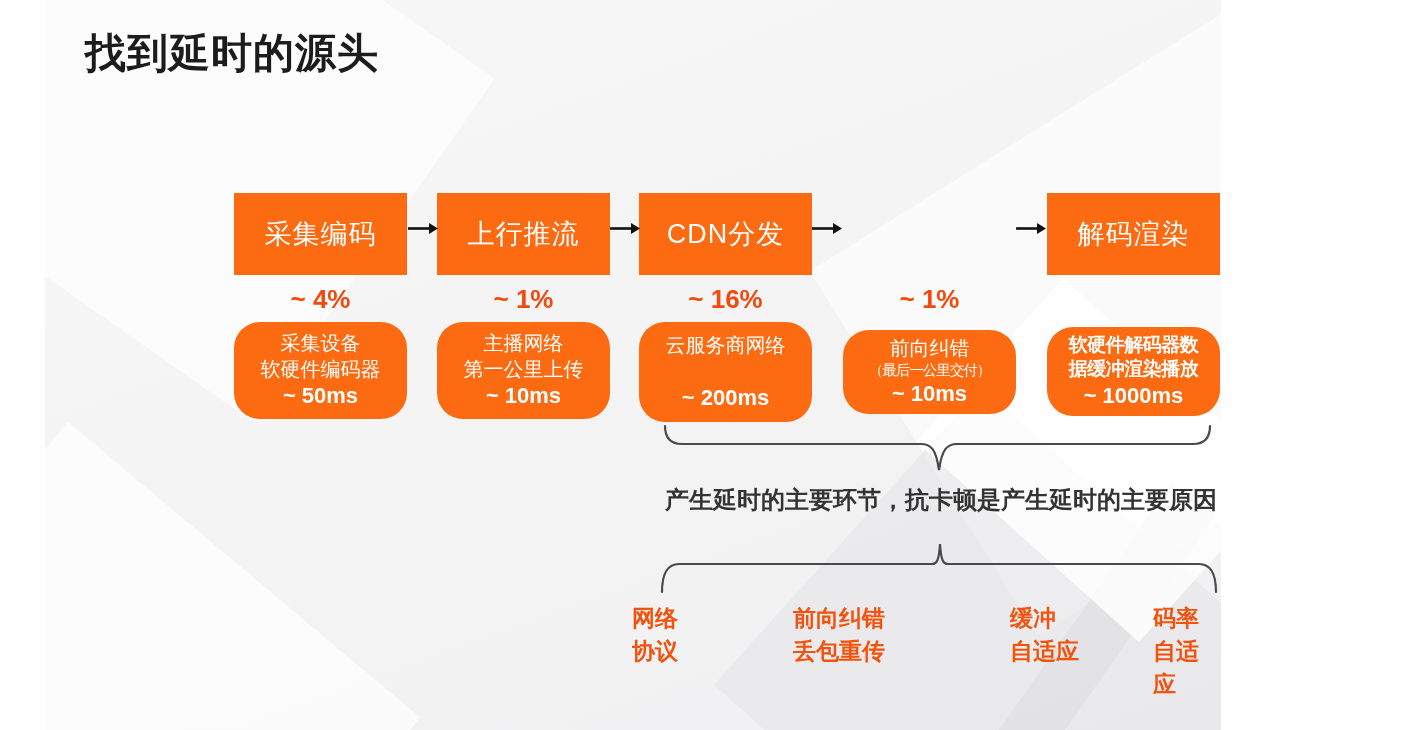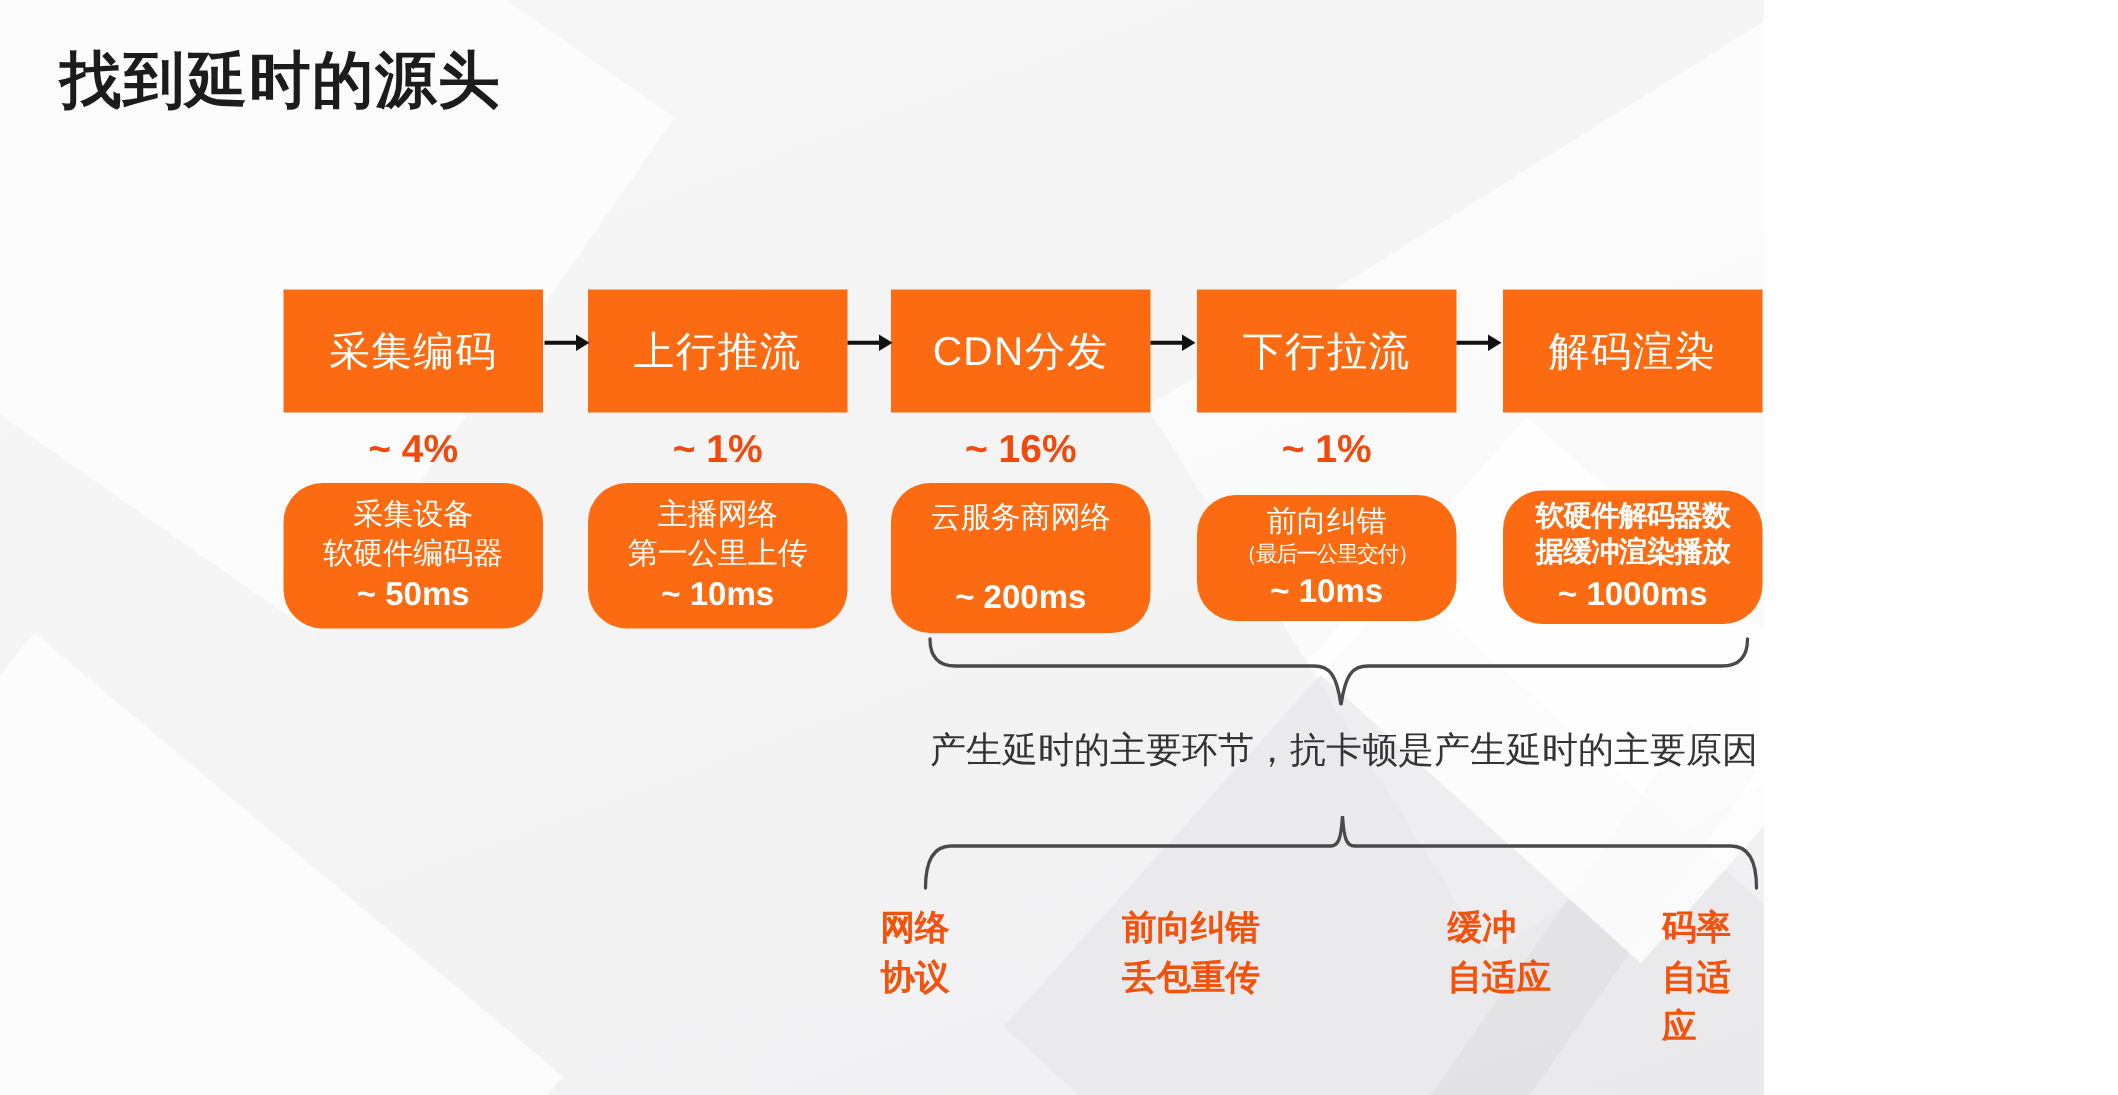--- a/index.html
+++ b/index.html
@@ -2,20 +2,21 @@
 <html><head>
 <meta charset="utf-8">
 <style>
   * { margin:0; padding:0; box-sizing:border-box; }
   html,body { width:1412px; height:730px; }
   body { font-family:"Liberation Sans","DejaVu Sans",sans-serif; }
 
   .stage {
     position:relative; width:1176px; height:730px; overflow:hidden;
     background:linear-gradient(160deg,#f7f7f8 0%,#f3f3f4 60%,#f0f0f2 100%);
+    margin-left:45px;
   }
   
   .decor { position:absolute; pointer-events:none; }
   .decor.d1 { top:-120px; left:-180px; width:560px; height:420px; transform:rotate(35deg); background:rgba(255,255,255,.65); }
   .decor.d2 { top:90px;  right:-220px; width:560px; height:430px; transform:rotate(-32deg); background:rgba(255,255,255,.6); }
   .decor.d3 { bottom:-180px; right:-80px; width:520px; height:400px; transform:rotate(42deg); background:rgba(228,228,231,.55); }
   .decor.d4 { bottom:-140px; left:-140px; width:460px; height:340px; transform:rotate(40deg); background:rgba(255,255,255,.7); }
   .decor.d5 { right:92px; bottom:-60px; width:54px; height:320px; transform:rotate(35deg); background:rgba(219,219,222,.5); }
   .decor.d6 { right:-30px; bottom:160px; width:300px; height:220px; transform:rotate(42deg); background:rgba(255,255,255,.8); }
 
@@ -58,21 +59,21 @@
   .dbox.c4 .dl2 { font-size:14.5px; letter-spacing:-1px; }
   .dbox.c5 { top:327px; height:89px; }
   .dbox.c5 .dl { font-size:19px; letter-spacing:-0.5px;font-weight:bold; }
 
   .brace { position:absolute; }
   .brace.b1 { left:618px; top:424px; }
   .brace.b2 { left:615px; top:542px; }
 
   .main-cause {
     position:absolute; left:560px; top:484px; width:672px; text-align:center;
-    font-size:24px; font-weight:normal; color:#333;
+    font-size:24px; font-weight:bold; color:#333;
   }
 
   .factor {
     position:absolute; top:602px;
     font-size:23px; font-weight:bold; color:#F3520D; line-height:33px;
   }
   .factor span { display:block; }
   .f1 { left:587px; } .f2 { left:748px; } .f3 { left:965px; } .f4 { left:1108px; }
 </style>
 </head>
@@ -94,21 +95,20 @@
       <path d="M16,4 H10 Q5,4 5,9 V25 Q5,30 10,30 H16" fill="none" stroke="#FF6E17" stroke-width="5.5" stroke-linecap="round"></path>
       <path d="M30,4 H36 Q41,4 41,9 V25 Q41,30 36,30 H30" fill="none" stroke="#FF6E17" stroke-width="5.5" stroke-linecap="round"></path>
       <line x1="19.5" y1="17" x2="26.5" y2="17" stroke="#FF6E17" stroke-width="5" stroke-linecap="round"></line>
     </svg>
     <span class="logo-text">阿里云</span>
   </div>
 
   <div class="tbox c1">采集编码</div>
   <div class="tbox c2">上行推流</div>
   <div class="tbox c3">CDN分发</div>
-  <div class="tbox c4">下行拉流</div>
   <div class="tbox c5">解码渲染</div>
 
   <svg class="arrow a1" viewBox="0 0 32 13">
       <line x1="1" y1="6.5" x2="23" y2="6.5" stroke="#111" stroke-width="2.6"></line>
       <polygon points="22,1 31,6.5 22,12" fill="#111"></polygon>
     </svg>
   <svg class="arrow a2" viewBox="0 0 32 13">
       <line x1="1" y1="6.5" x2="23" y2="6.5" stroke="#111" stroke-width="2.6"></line>
       <polygon points="22,1 31,6.5 22,12" fill="#111"></polygon>
     </svg>

